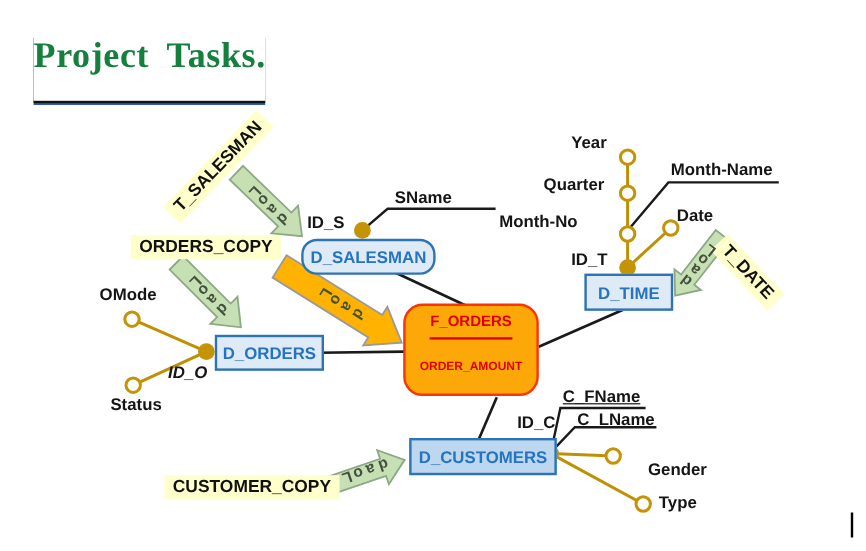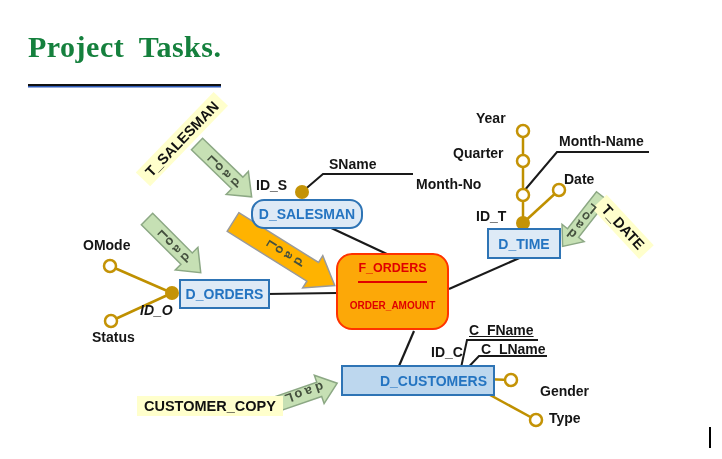--- a/index.html
+++ b/index.html
@@ -95,33 +95,34 @@
       <circle cx="302" cy="192" r="7"></circle>
       <circle cx="172" cy="293" r="7"></circle>
       <circle cx="523" cy="223" r="7"></circle>
       <circle cx="459" cy="378" r="7"></circle>
     </g>
 
     <line x1="710" y1="427" x2="710" y2="448" stroke="#000" stroke-width="2"></line>
   </svg>
 
   <div class="src-label rot" style="left:182px;top:139px;">T_SALESMAN</div>
+  <div class="src-label" style="left:109px;top:196px;">ORDERS_COPY</div>
   <div class="src-label rot2" style="left:623px;top:227px;">T_DATE</div>
   <div class="src-label" style="left:137px;top:396px;text-align:right;">CUSTOMER_COPY</div>
 
   <div class="arrow-label" style="left:224px;top:171px;transform:translate(-50%,-50%) rotate(44deg);"><span class="ltr">L</span><span class="ltr">o</span><span class="ltr">a</span><span class="ltr">d</span></div>
   <div class="arrow-label" style="left:174px;top:246px;transform:translate(-50%,-50%) rotate(45deg);"><span class="ltr">L</span><span class="ltr">o</span><span class="ltr">a</span><span class="ltr">d</span></div>
   <div class="arrow-label" style="left:285px;top:253px;transform:translate(-50%,-50%) rotate(32deg);"><span class="ltr">L</span><span class="ltr">o</span><span class="ltr">a</span><span class="ltr">d</span></div>
   <div class="arrow-label" style="left:582px;top:221px;transform:translate(-50%,-50%) rotate(128deg);"><span class="ltr">L</span><span class="ltr">o</span><span class="ltr">a</span><span class="ltr">d</span></div>
   <div class="arrow-label flip" style="left:304px;top:393px;transform:translate(-50%,-50%) rotate(-19deg);"><span class="ltr">L</span><span class="ltr">o</span><span class="ltr">a</span><span class="ltr">d</span></div>
 
   <div class="dim-box" style="left:251px;top:199px;width:108px;height:26px;border-radius:13px;">D_SALESMAN</div>
   <div class="dim-box" style="left:179px;top:279px;width:87px;height:26px;">D_ORDERS</div>
   <div class="dim-box" style="left:487px;top:228px;width:70px;height:27px;">D_TIME</div>
-  <div class="dim-box alt" style="left:341px;top:365px;width:119px;height:27px;padding-left:31px;">D_CUSTOMERS</div>
+  <div class="dim-box alt" style="left:341px;top:365px;width:119px;height:27px;">D_CUSTOMERS</div>
 
   <div class="fact-box">
     <div class="fact-title">F_ORDERS</div>
     <div class="fact-measure">ORDER_AMOUNT</div>
   </div>
 
   <div class="lbl" style="left:256px;top:177px;">ID_S</div>
   <div class="lbl" style="left:329px;top:156px;">SName</div>
 
   <div class="lbl" style="left:83px;top:237px;">OMode</div>

